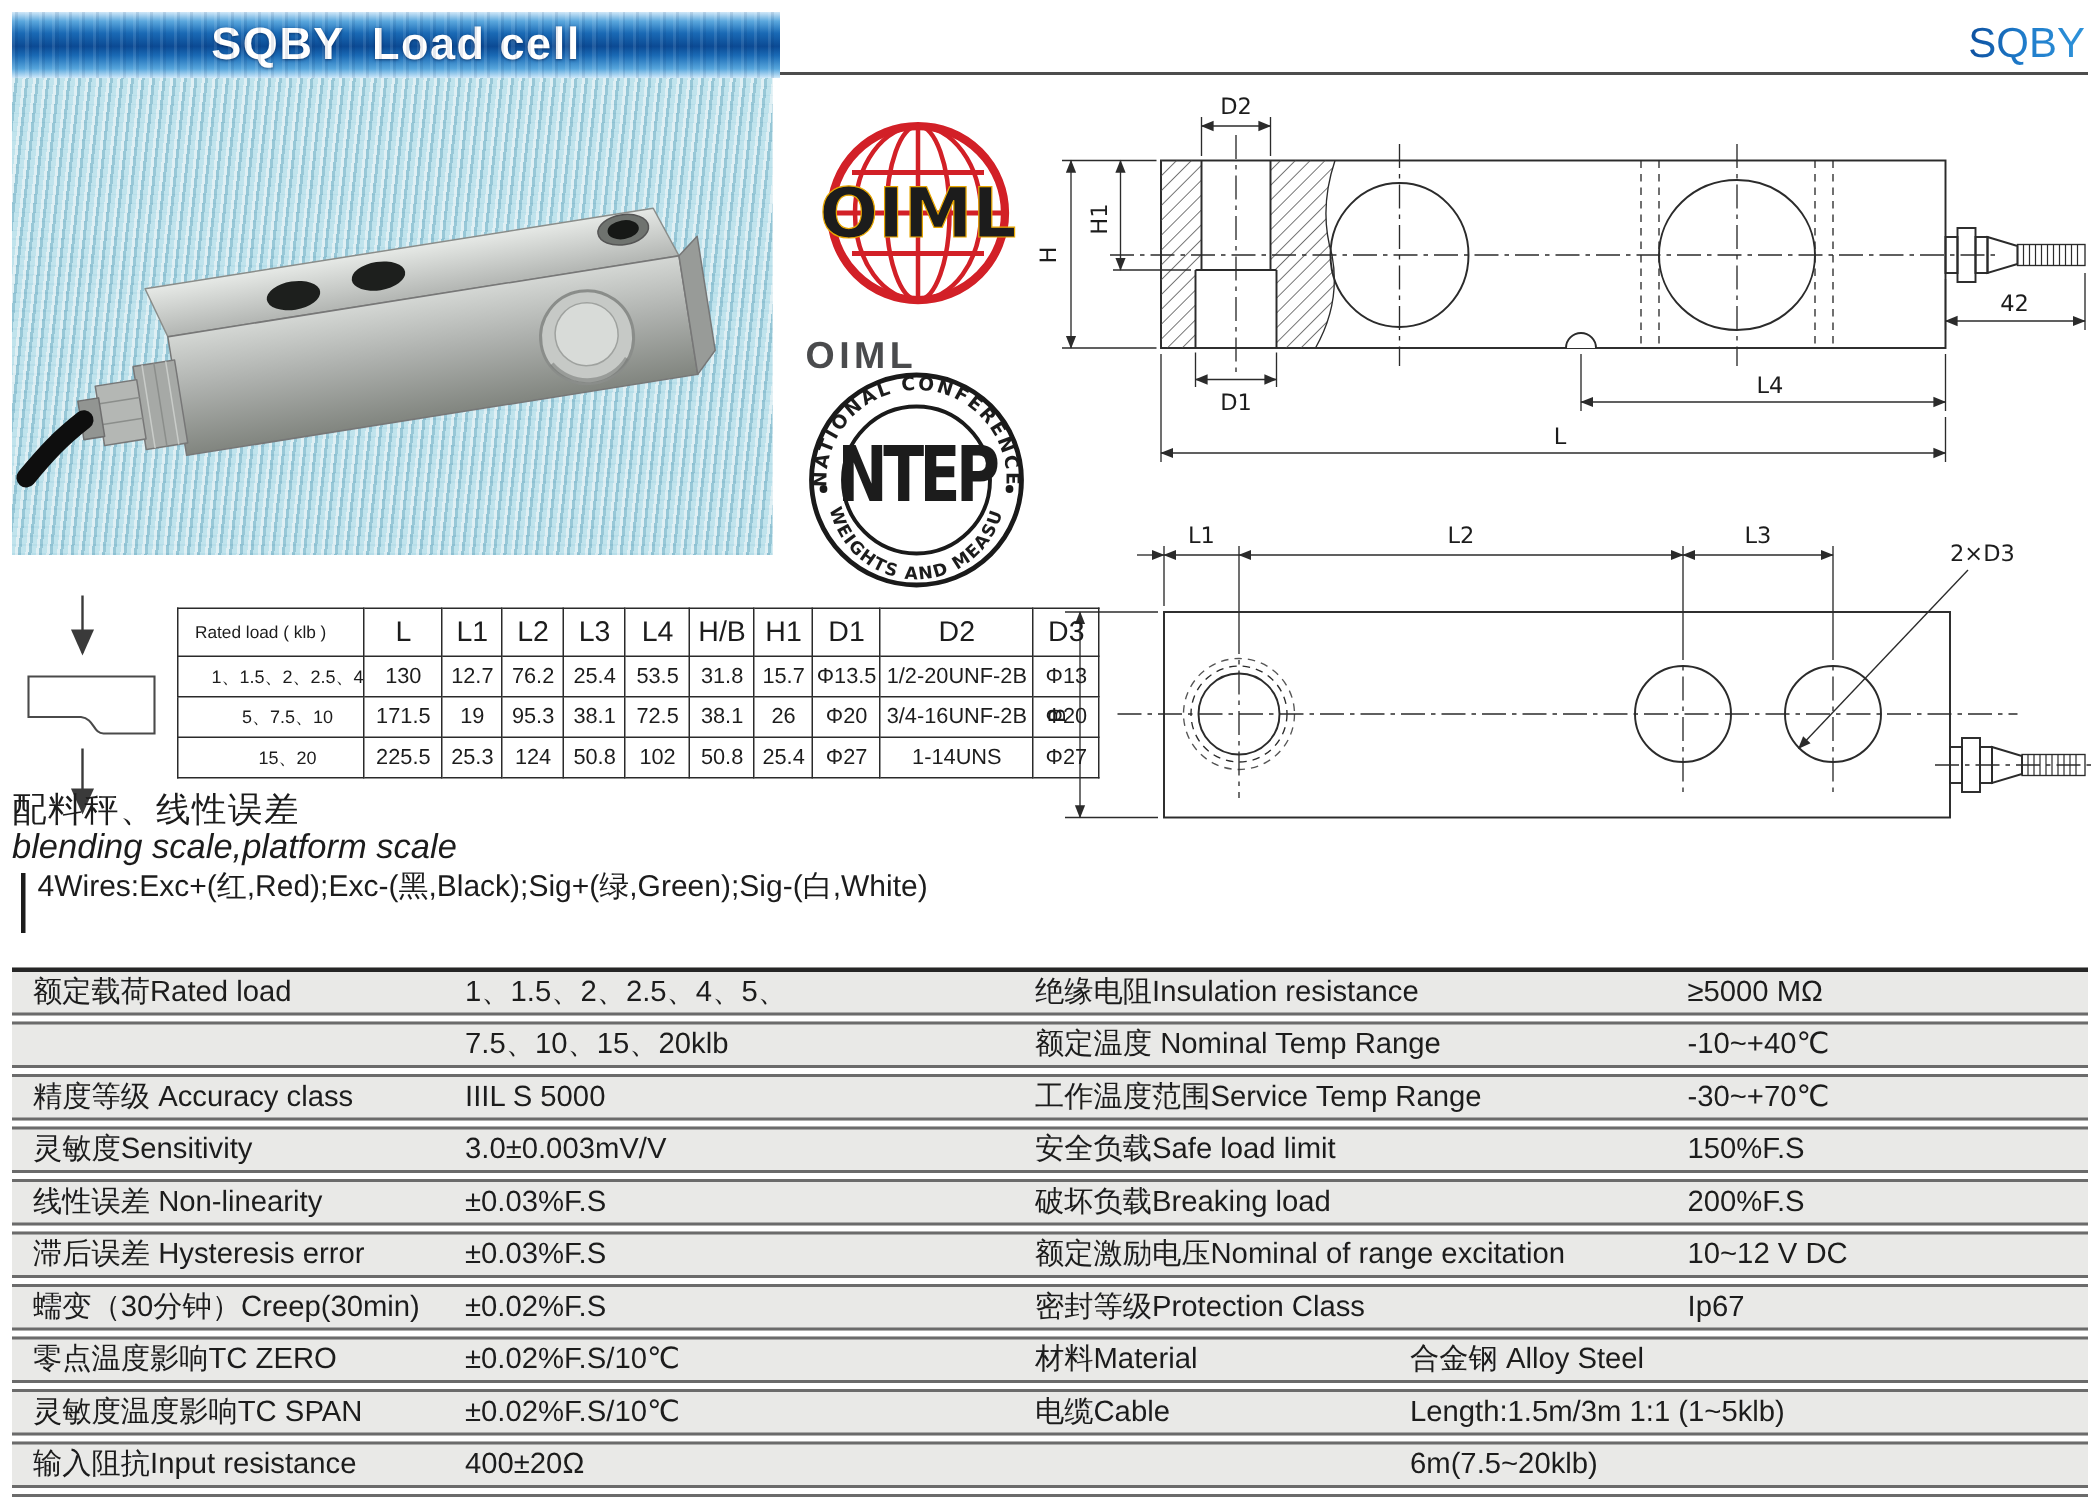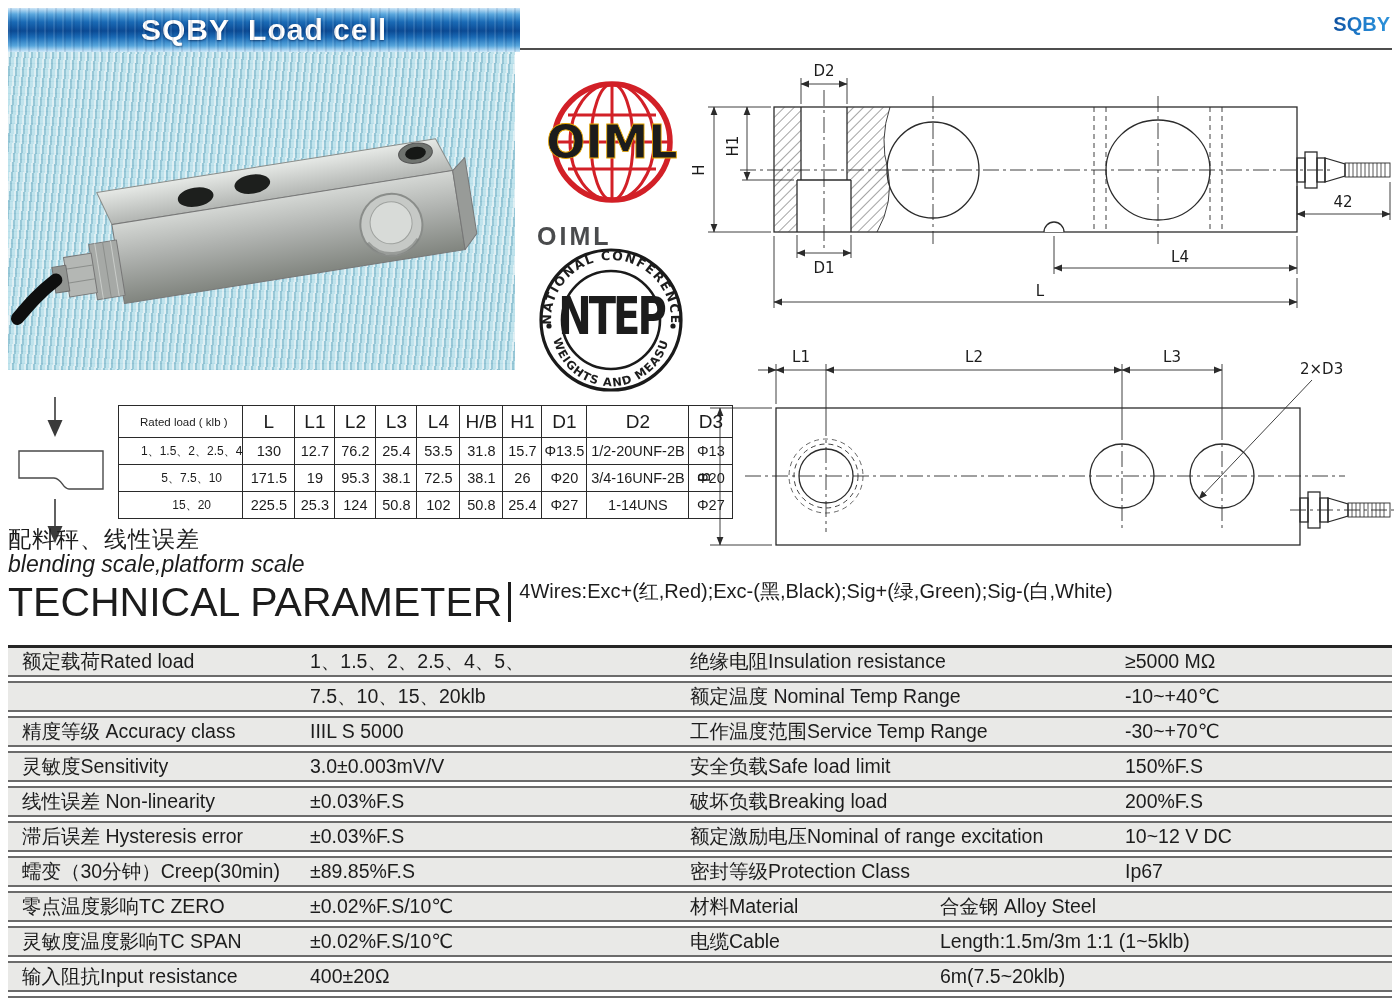--- a/index.html
+++ b/index.html
@@ -13,21 +13,21 @@
     background:linear-gradient(180deg,#cfe7f8 0%,#5aa7dd 14%,#1a6ab5 32%,#0b4a94 52%,#1a6ab5 66%,#57a6dc 86%,#cfe9fa 100%);
     display:flex;align-items:center;justify-content:center;
   }
   .band::after{
     content:"";position:absolute;inset:0;
     background:repeating-linear-gradient(90deg,rgba(255,255,255,.10) 0 2px,rgba(10,40,90,.10) 2px 4px,rgba(255,255,255,0) 4px 9px);
   }
   .band-title{position:relative;color:#fff;font-size:30px;font-weight:bold;letter-spacing:1px;
     text-shadow:0 1px 2px rgba(0,20,60,.55);white-space:pre;}
   .brand{
-    position:absolute;top:13px;right:10px;font-size:20px;font-weight:bold;color:var(--accent,#1b76c3);
+    position:absolute;top:13px;right:10px;font-size:28px;font-weight:normal;color:var(--accent,#1b76c3);
     background:linear-gradient(90deg,#0d4f9e 0%,#1e7ac9 45%,#2e93da 100%);
     -webkit-background-clip:text;background-clip:text;-webkit-text-fill-color:transparent;
   }
   .top-rule{position:absolute;left:520px;right:8px;top:48px;height:2px;background:#4d4d4d;}
   
   .photo{
     position:absolute;left:8px;top:52px;width:507px;height:318px;background-color:#b9dde7;
     background-image:
       repeating-linear-gradient(96deg,rgba(255,255,255,.55) 0 2px,rgba(90,160,185,.35) 2px 4px,rgba(200,235,243,.45) 4px 7px),
       repeating-linear-gradient(0deg,rgba(110,170,195,.22) 0 1px,rgba(255,255,255,0) 1px 6px);
@@ -41,21 +41,21 @@
   .dimtxt{font-size:15px;}
   .thin{stroke:#2b2b2b;stroke-width:.9;fill:none;}
   .line{stroke:#2b2b2b;stroke-width:1.3;fill:none;}
   .cl{stroke:#2b2b2b;stroke-width:.9;fill:none;stroke-dasharray:16 4 3 4;}
   .dash{stroke:#2b2b2b;stroke-width:.9;fill:none;stroke-dasharray:5 4;}
   
   .dim-table{position:absolute;left:118px;top:405px;border-collapse:collapse;table-layout:fixed;}
   .dim-table th,.dim-table td{border:1.2px solid #2a2a2a;text-align:center;white-space:nowrap;
     font-weight:normal;padding:0;}
   .dim-table th{height:31px;font-size:19px;}
-  .dim-table th.c0{font-size:11.5px;text-align:left;padding-left:21px;}
+  .dim-table th.c0{font-size:11.5px;text-align:left;padding-left:11px;}
   .dim-table td{height:26px;font-size:14.5px;}
   .dim-table td.c0{font-size:12px;text-align:center;padding-left:22px;}
   
   .app-zh{position:absolute;left:8px;top:524px;font-size:23px;letter-spacing:1px;}
   .app-en{position:absolute;left:8px;top:551px;font-size:23px;font-style:italic;}
   .tech-head{position:absolute;left:8px;top:578px;display:flex;align-items:flex-end;}
   .tech-title{font-size:41px;letter-spacing:0px;line-height:44px;}
   .tech-bar{width:3px;height:40px;background:#1c1c1c;margin:0 8px 2px 6px;}
   .tech-wires{font-size:20px;line-height:26px;margin-bottom:20px;white-space:nowrap;}
   
@@ -374,21 +374,20 @@
         <td>1-14UNS</td>
         <td>Φ27</td>
       </tr>
     </tbody>
 </table>
 
 <div class="app-zh">配料秤、线性误差</div>
 <div class="app-en">blending scale,platform scale</div>
 
 <div class="tech-head">
-  <span class="tech-title">TECHNICAL PARAMETER</span>
   <span class="tech-bar"></span>
   <span class="tech-wires">4Wires:Exc+(红,Red);Exc-(黑,Black);Sig+(绿,Green);Sig-(白,White)</span>
 </div>
 
 <div class="param-table">
     <div class="param-row">
       <span class="pl-label">额定载荷Rated load</span>
       <span class="pl-value">1、1.5、2、2.5、4、5、</span>
       <span class="pr-label">绝缘电阻Insulation resistance</span>
       <span class="pr-value">≥5000 MΩ</span>
@@ -418,21 +417,21 @@
       <span class="pr-value">200%F.S</span>
     </div>
     <div class="param-row">
       <span class="pl-label">滞后误差 Hysteresis error</span>
       <span class="pl-value">±0.03%F.S</span>
       <span class="pr-label">额定激励电压Nominal of range excitation</span>
       <span class="pr-value">10~12 V DC</span>
     </div>
     <div class="param-row">
       <span class="pl-label">蠕变（30分钟）Creep(30min)</span>
-      <span class="pl-value">±89.85%F.S</span>
+      <span class="pl-value">±0.02%F.S</span>
       <span class="pr-label">密封等级Protection Class</span>
       <span class="pr-value">Ip67</span>
     </div>
     <div class="param-row">
       <span class="pl-label">零点温度影响TC ZERO</span>
       <span class="pl-value">±0.02%F.S/10℃</span>
       <span class="pr-label">材料Material</span>
       <span class="pr-value mid">合金钢 Alloy Steel</span>
     </div>
     <div class="param-row">

